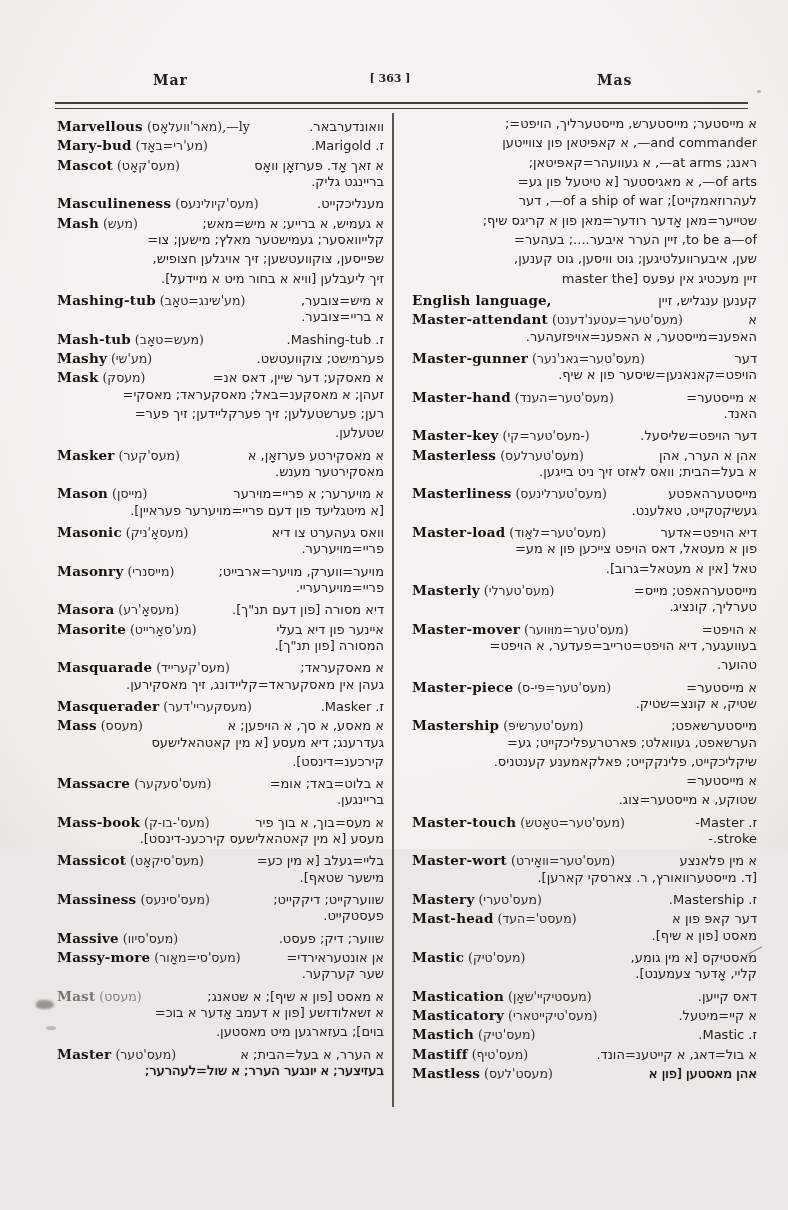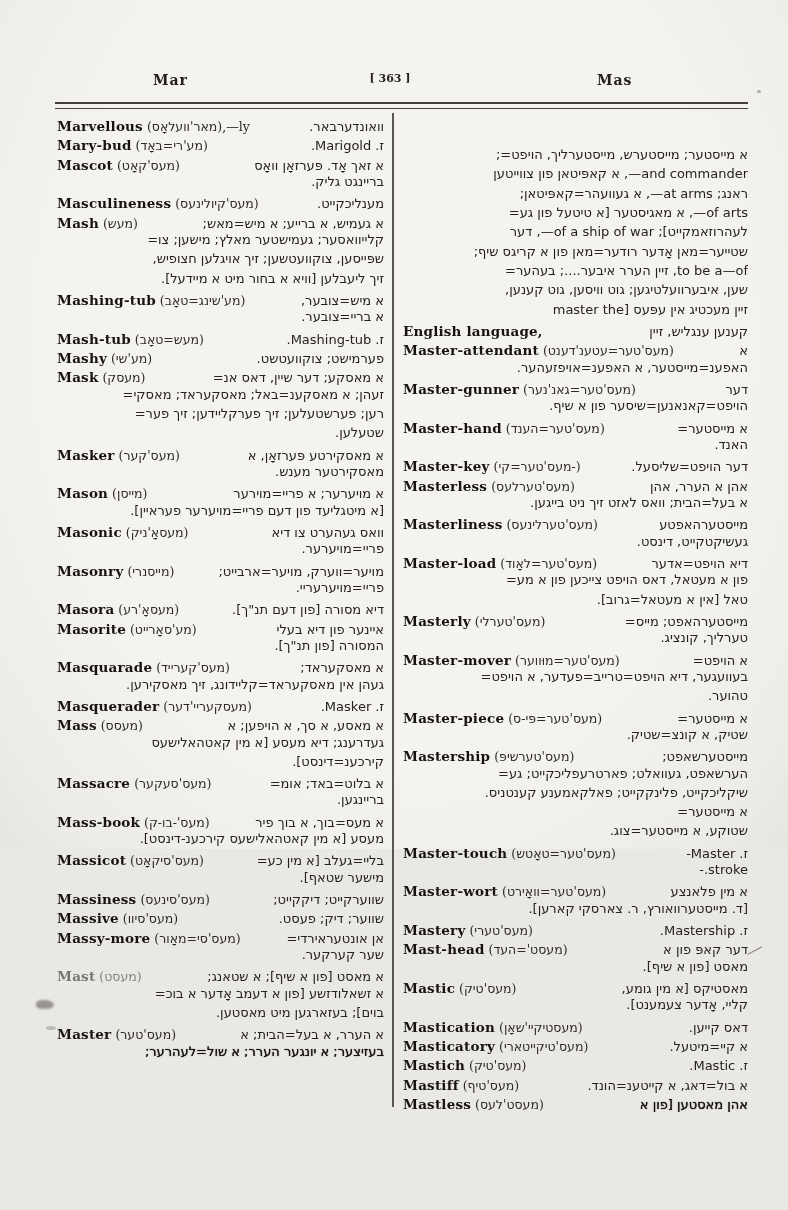--- a/index.html
+++ b/index.html
@@ -35,21 +35,21 @@
     border-top:2px solid #44403a;border-bottom:1px solid #44403a;
   }
   
   .divider{
     position:absolute;left:392px;top:113px;width:1.5px;height:994px;
     background:#5a564f;
   }
   
   .col{position:absolute;top:116px;}
   .col-left{left:57px;width:327px;}
-  .col-right{left:403px;width:345px;margin-top:31px;}
+  .col-right{left:412px;width:345px;}
   .line{
     display:flex;align-items:baseline;height:19.34px;overflow:hidden;
     white-space:nowrap;
   }
   .lt{flex:0 0 auto;direction:ltr;white-space:nowrap;padding-right:4px;}
   .hw{
     font-family:"DejaVu Serif",serif;font-weight:bold;
     font-size:13.5px;color:#17140f;letter-spacing:.2px;text-align:right;
   }
   .mid{
@@ -228,20 +228,23 @@
         <span class="yi">בליי=געלב [א מין כע=</span>
       </div>
       <div class="line">
         <span class="yi">מישער שטאף].</span>
       </div>
       <div class="line">
         <span class="lt"><span class="hw">Massiness</span><span class="mid"> (מעס'סינעס)</span></span>
         <span class="yi">שווערקייט; דיקקייט;</span>
       </div>
       <div class="line">
+        <span class="yi">פעסטקייט.</span>
+      </div>
+      <div class="line">
         <span class="lt"><span class="hw">Massive</span><span class="mid"> (מעס'סיוו)</span></span>
         <span class="yi">שווער; דיק; פעסט.</span>
       </div>
       <div class="line">
         <span class="lt"><span class="hw">Massy-more</span><span class="mid"> (מעס'סי=מאָור)</span></span>
         <span class="yi">אן אונטעראירדי=</span>
       </div>
       <div class="line">
         <span class="yi">שער קערקער.</span>
       </div>
@@ -326,21 +329,21 @@
         <span class="yi">אהן א הערר, אהן</span>
       </div>
       <div class="line">
         <span class="yi">א בעל=הבית; וואס לאזט זיך ניט בייגען.</span>
       </div>
       <div class="line">
         <span class="lt"><span class="hw">Masterliness</span><span class="mid"> (מעס'טערלינעס)</span></span>
         <span class="yi">מייסטערהאפטע</span>
       </div>
       <div class="line">
-        <span class="yi">געשיקטקייט, דינסט.</span>
+        <span class="yi">געשיקטקייט, טאלענט.</span>
       </div>
       <div class="line">
         <span class="lt"><span class="hw">Master-load</span><span class="mid"> (מעס'טער=לאָוד)</span></span>
         <span class="yi">דיא הויפט=אדער</span>
       </div>
       <div class="line">
         <span class="yi">פון א מעטאל, דאס הויפט צייכען פון א מע=</span>
       </div>
       <div class="line">
         <span class="yi">טאל [אין א מעטאל=גרוב].</span>

